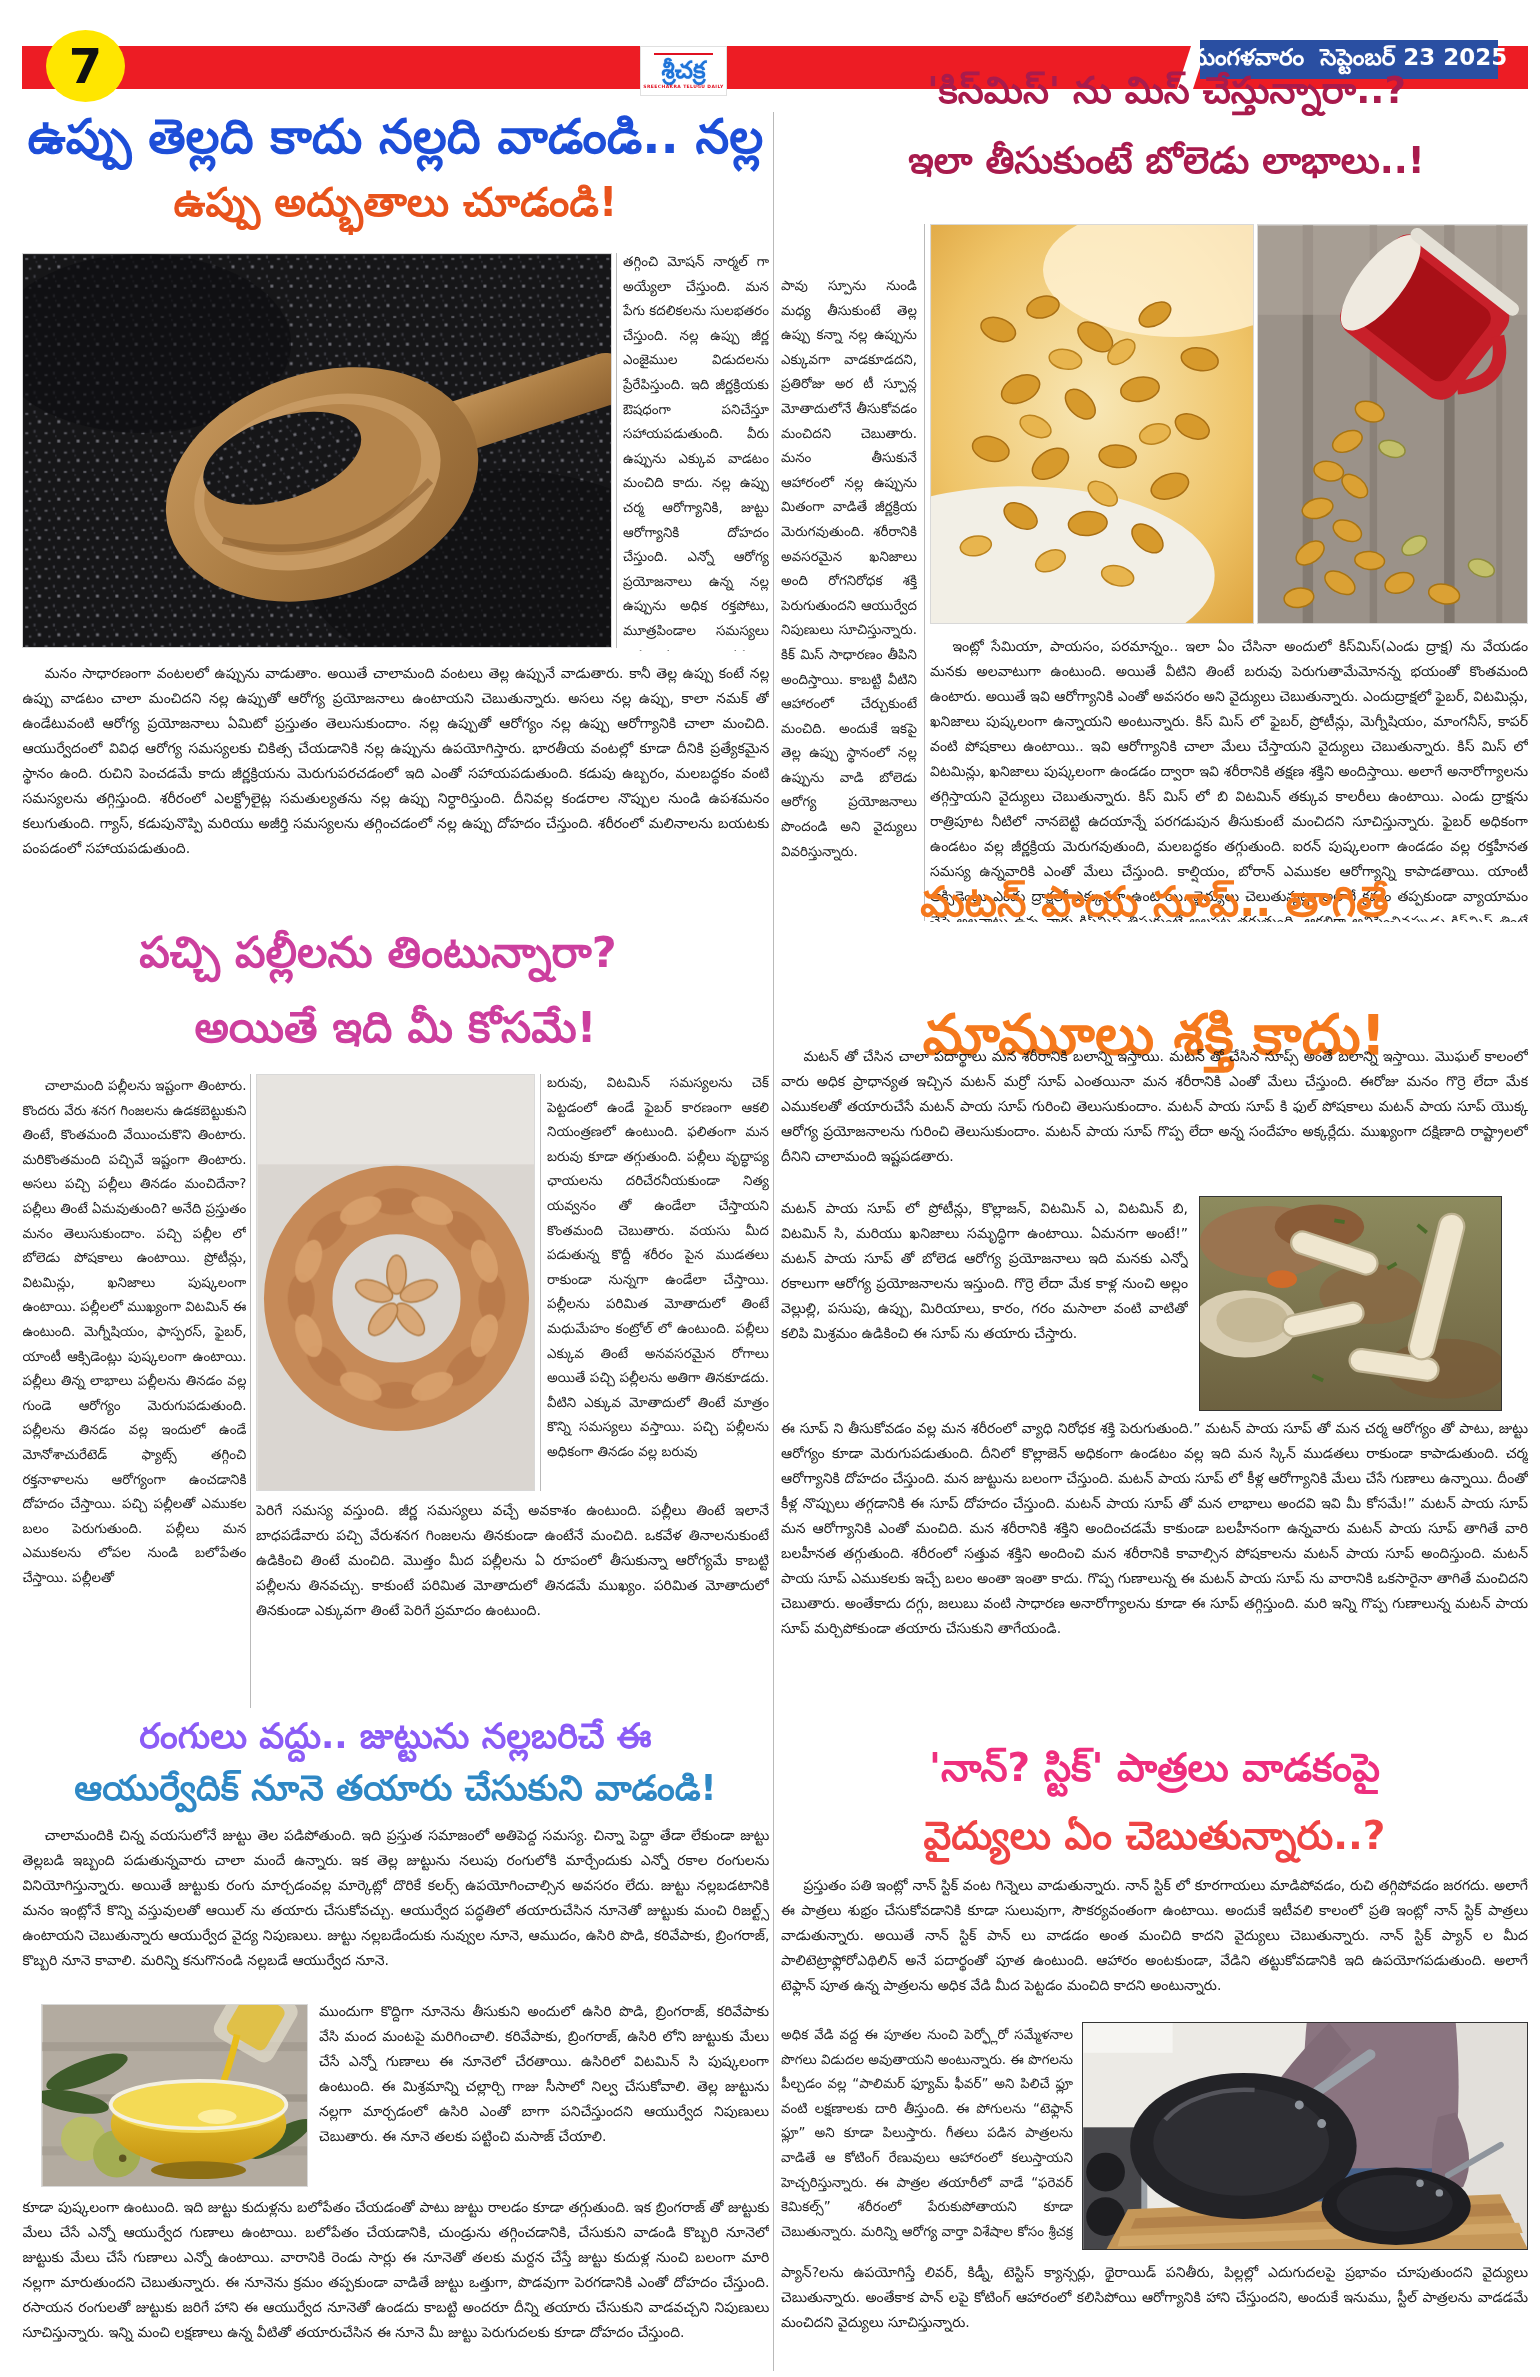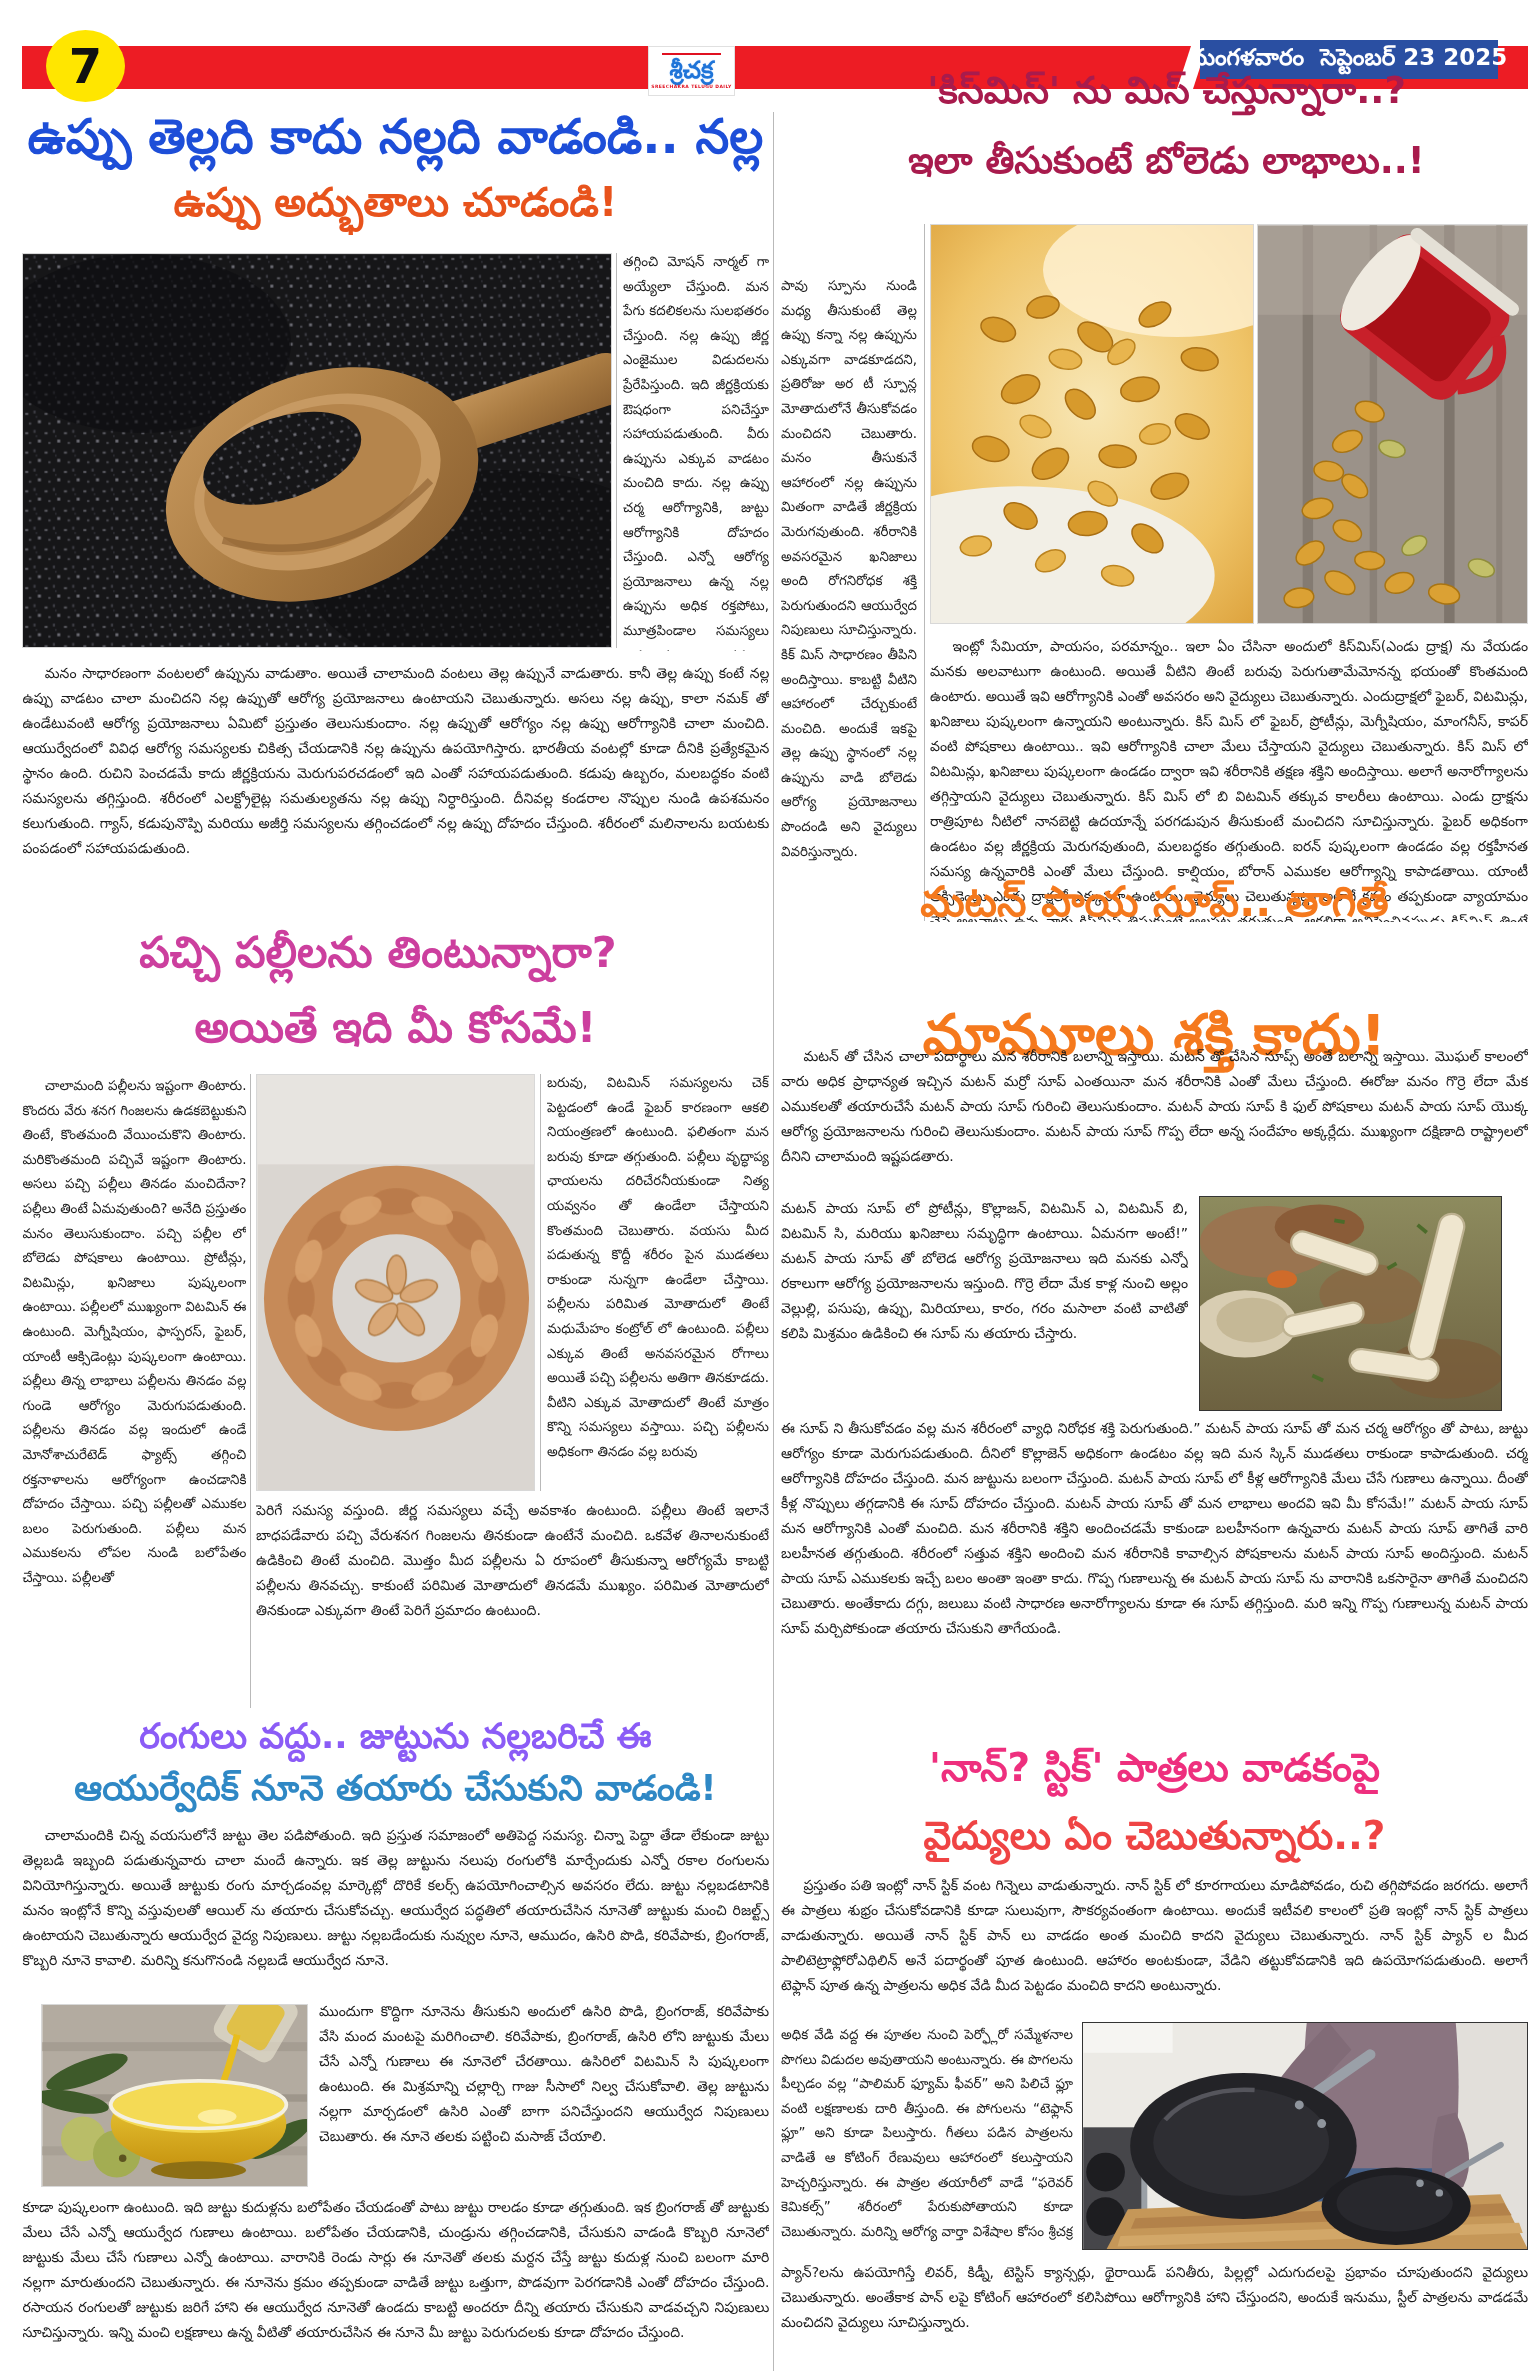--- a/index.html
+++ b/index.html
@@ -34,21 +34,21 @@
   .logo-top{width:70%;height:2.2px;background:#e01020;margin-bottom:3px;}
   .white-notch{background:#ffffff;transform:skewX(-18deg);}
 </style>
 </head>
 <body>
 
 <div class="abs redbar" style="left:22.4px;top:46px;width:1506px;height:43px;"></div>
 <div class="abs pagenum" style="left:46px;top:30px;width:79px;height:72px;">
   <span>7</span>
 </div>
-<div class="abs logo-box" style="left:640px;top:46px;width:85px;height:48px;margin-left:8px;">
+<div class="abs logo-box" style="left:640px;top:46px;width:85px;height:48px;">
   <div class="logo-top"></div>
   <div class="logo-title">శ్రీచక్ర</div>
   <div class="logo-tag">SREECHAKRA TELUGU DAILY</div>
 </div>
 <div class="abs white-notch" style="left:1184px;top:46px;width:16.4px;height:43px;"></div>
 <div class="abs datebox" style="left:1200px;top:40px;width:298px;height:39px;">
   <span>మంగళవారం  సెప్టెంబర్ 23 2025</span>
 </div>
 
 <div class="abs vrule" style="left:773px;top:112px;height:2259px;"></div>

